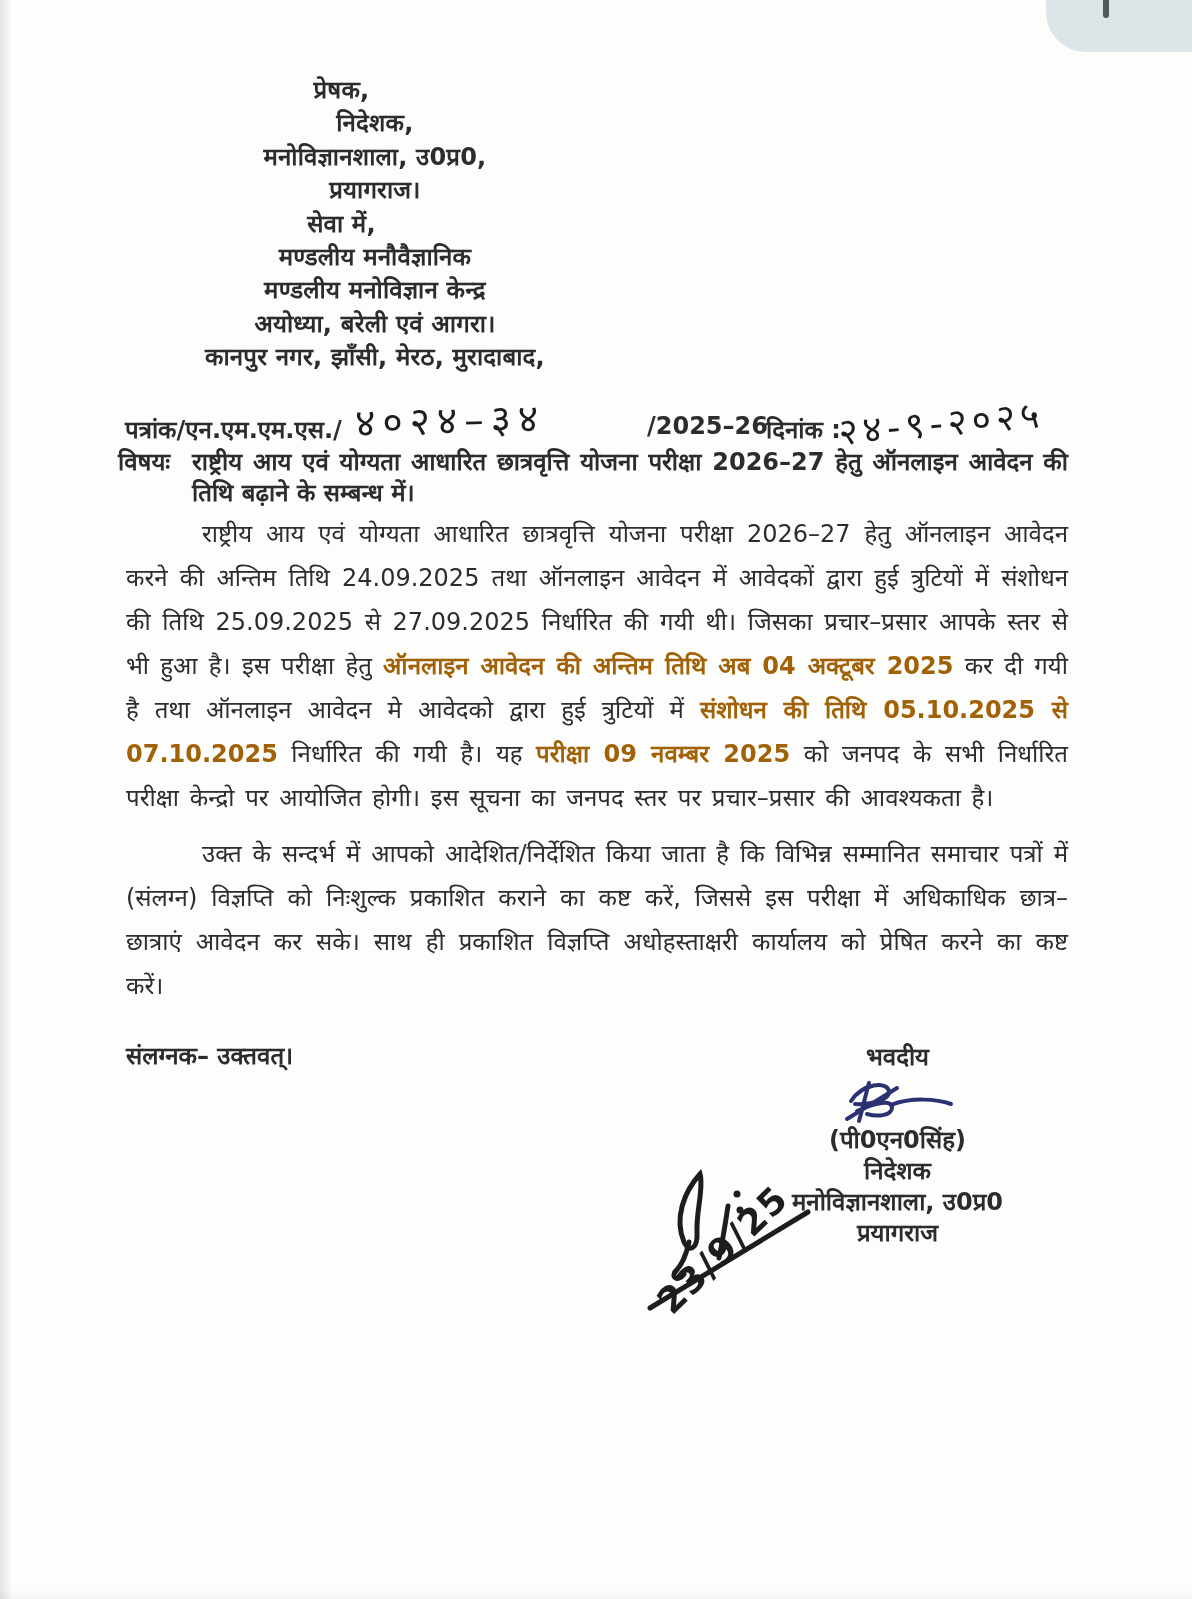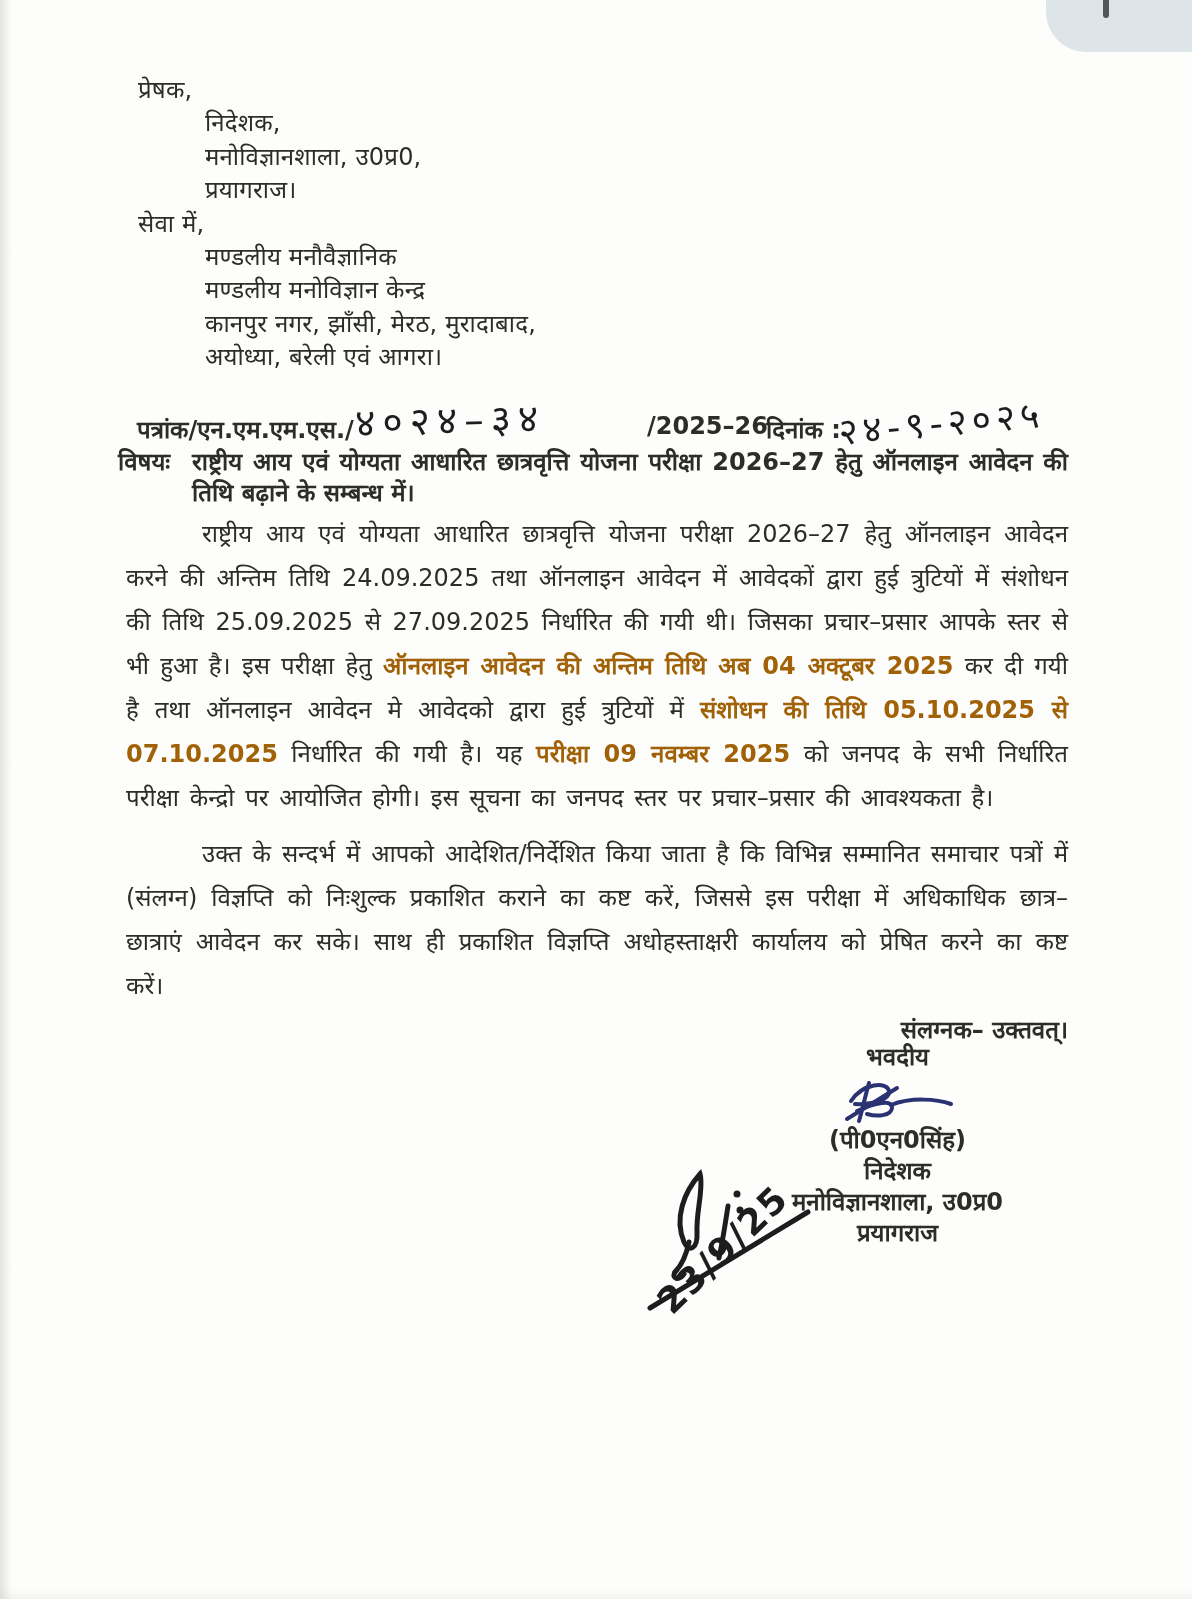--- a/index.html
+++ b/index.html
@@ -31,32 +31,33 @@
     border-bottom-left-radius:40px;
   }
   .overlay-pill .bar{
     position:absolute; top:0; left:57px; width:6px; height:18px;
     background:#50585e; border-radius:0 0 3px 3px;
   }
 
   
   .hdr{
     position:absolute; left:138px; top:74px;
-    font-size:24px; line-height:33.4px; font-weight:400;
+    font-size:24px; line-height:33.4px; font-weight:700;
     letter-spacing:0.2px;
+    text-align:center;
   }
   .hdr .ind{ margin-left:67px; }
 
   
   .refline{
     position:absolute; left:120px; top:396px; width:1000px; height:56px;
     font-size:24px; font-weight:600;
   }
   .refline .p{ position:absolute; white-space:nowrap; }
-  .ref-prefix{ left:17px; top:16px; }
+  .ref-prefix{ left:5px; top:16px; }
   .ref-number{
     left:235px; top:-4px;
     font-size:39px; font-weight:500; letter-spacing:7px;
     color:#1d1d1f; transform:rotate(-1.5deg);
   }
   .ref-session{ left:527px; top:16px; }
   .ref-datelabel{ left:646px; top:16px; }
   .ref-date{
     left:718px; top:0px;
     font-size:37px; font-weight:500; letter-spacing:5px;
@@ -75,21 +76,21 @@
   .body-flow{
     position:absolute; left:126px; top:512px; width:942px;
     font-size:24px; line-height:44px; font-weight:500;
   }
   .salutation{ line-height:42px; }
   .para{
     text-align:justify; text-indent:76px; word-spacing:3px;
   }
   .para .b{ font-weight:800; color:#a16207; }
   .para2{ margin-top:12px; }
-  .enclosure{ font-weight:600;text-align:right; }
+  .enclosure{ margin-top:26px; font-weight:600; }
 
   
   .sig-block{
     position:absolute; left:755px; top:1042px; width:285px;
     text-align:center; font-size:24px; line-height:31px; font-weight:600;
   }
   .sig-flourish{ display:block; margin:2px auto 0; }
   .sig-line{ display:block; }
 
   
@@ -105,22 +106,22 @@
   </div>
 
   <div class="hdr">
     <div>प्रेषक,</div>
     <div class="ind">निदेशक,</div>
     <div class="ind">मनोविज्ञानशाला, उ0प्र0,</div>
     <div class="ind">प्रयागराज।</div>
     <div>सेवा में,</div>
     <div class="ind">मण्डलीय मनौवैज्ञानिक</div>
     <div class="ind">मण्डलीय मनोविज्ञान केन्द्र</div>
+    <div class="ind">अयोध्या, बरेली एवं आगरा।</div>
     <div class="ind">कानपुर नगर, झाँसी, मेरठ, मुरादाबाद,</div>
-    <div class="ind">अयोध्या, बरेली एवं आगरा।</div>
   </div>
 
   <div class="refline">
     <span class="p ref-prefix">पत्रांक/एन.एम.एम.एस./</span>
     <span class="p ref-number">४०२४–३४</span>
     <span class="p ref-session">/2025–26</span>
     <span class="p ref-datelabel">दिनांक :</span>
     <span class="p ref-date">२४-९-२०२५</span>
   </div>
 

